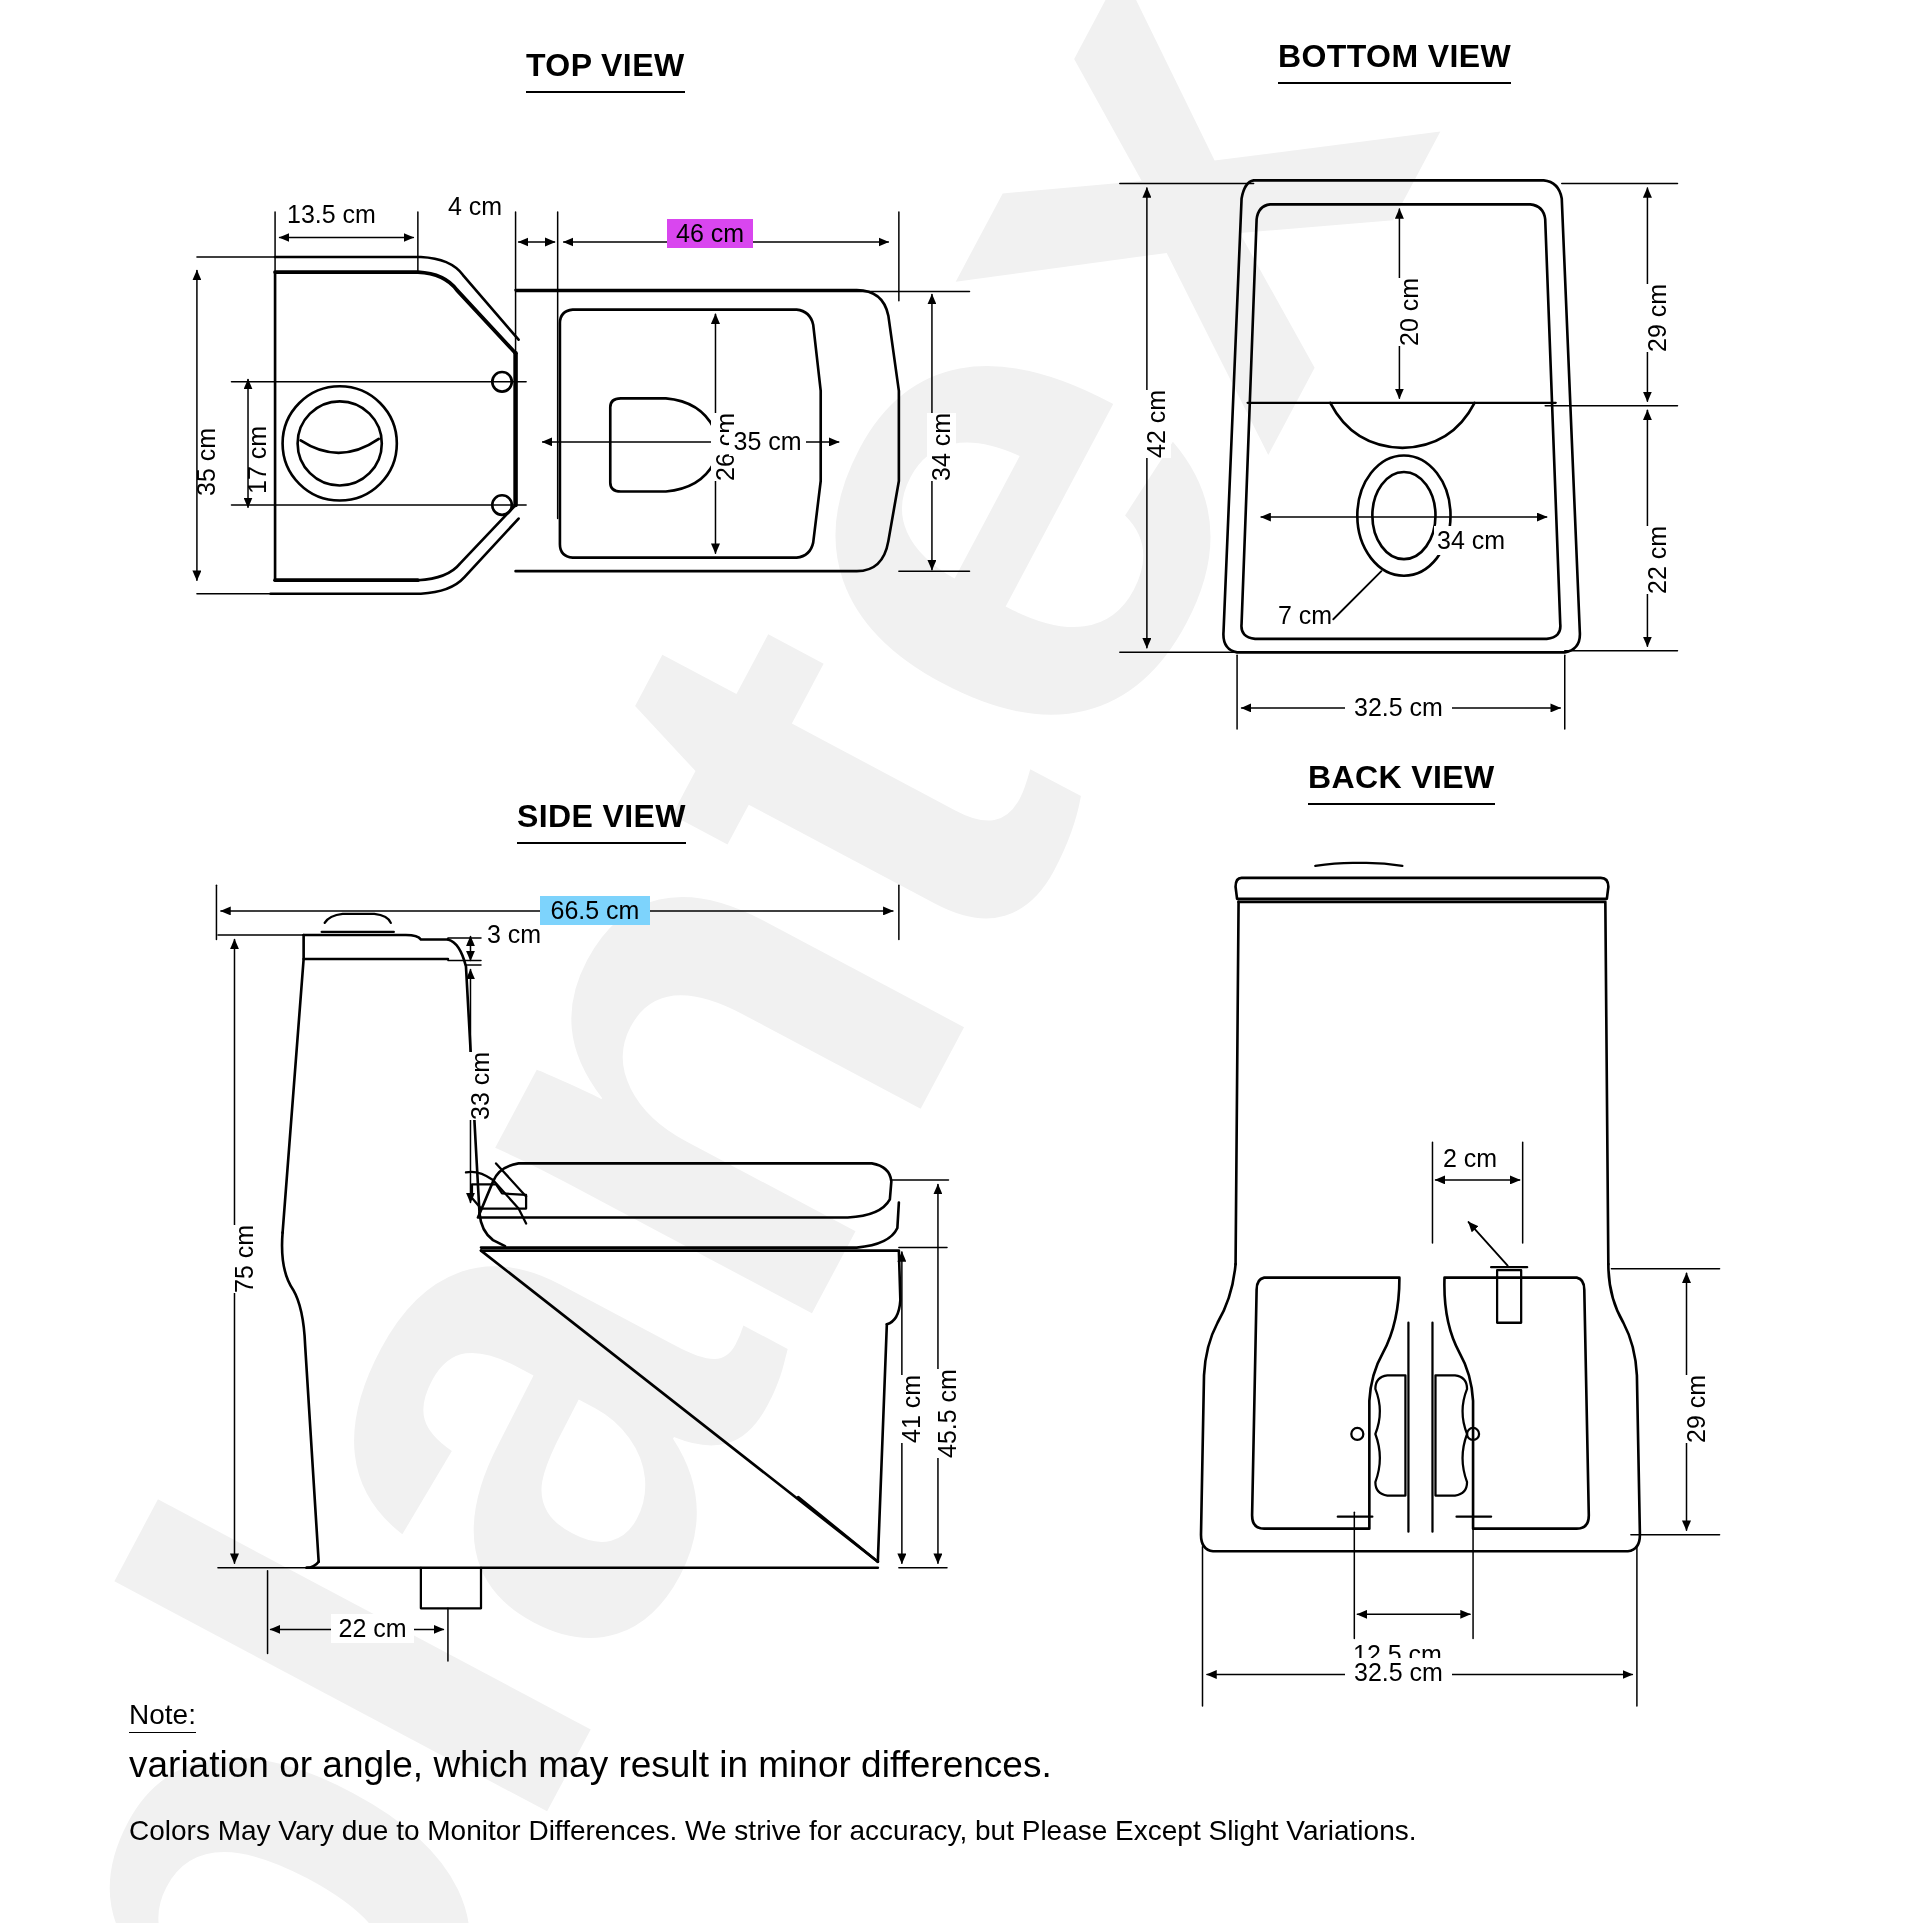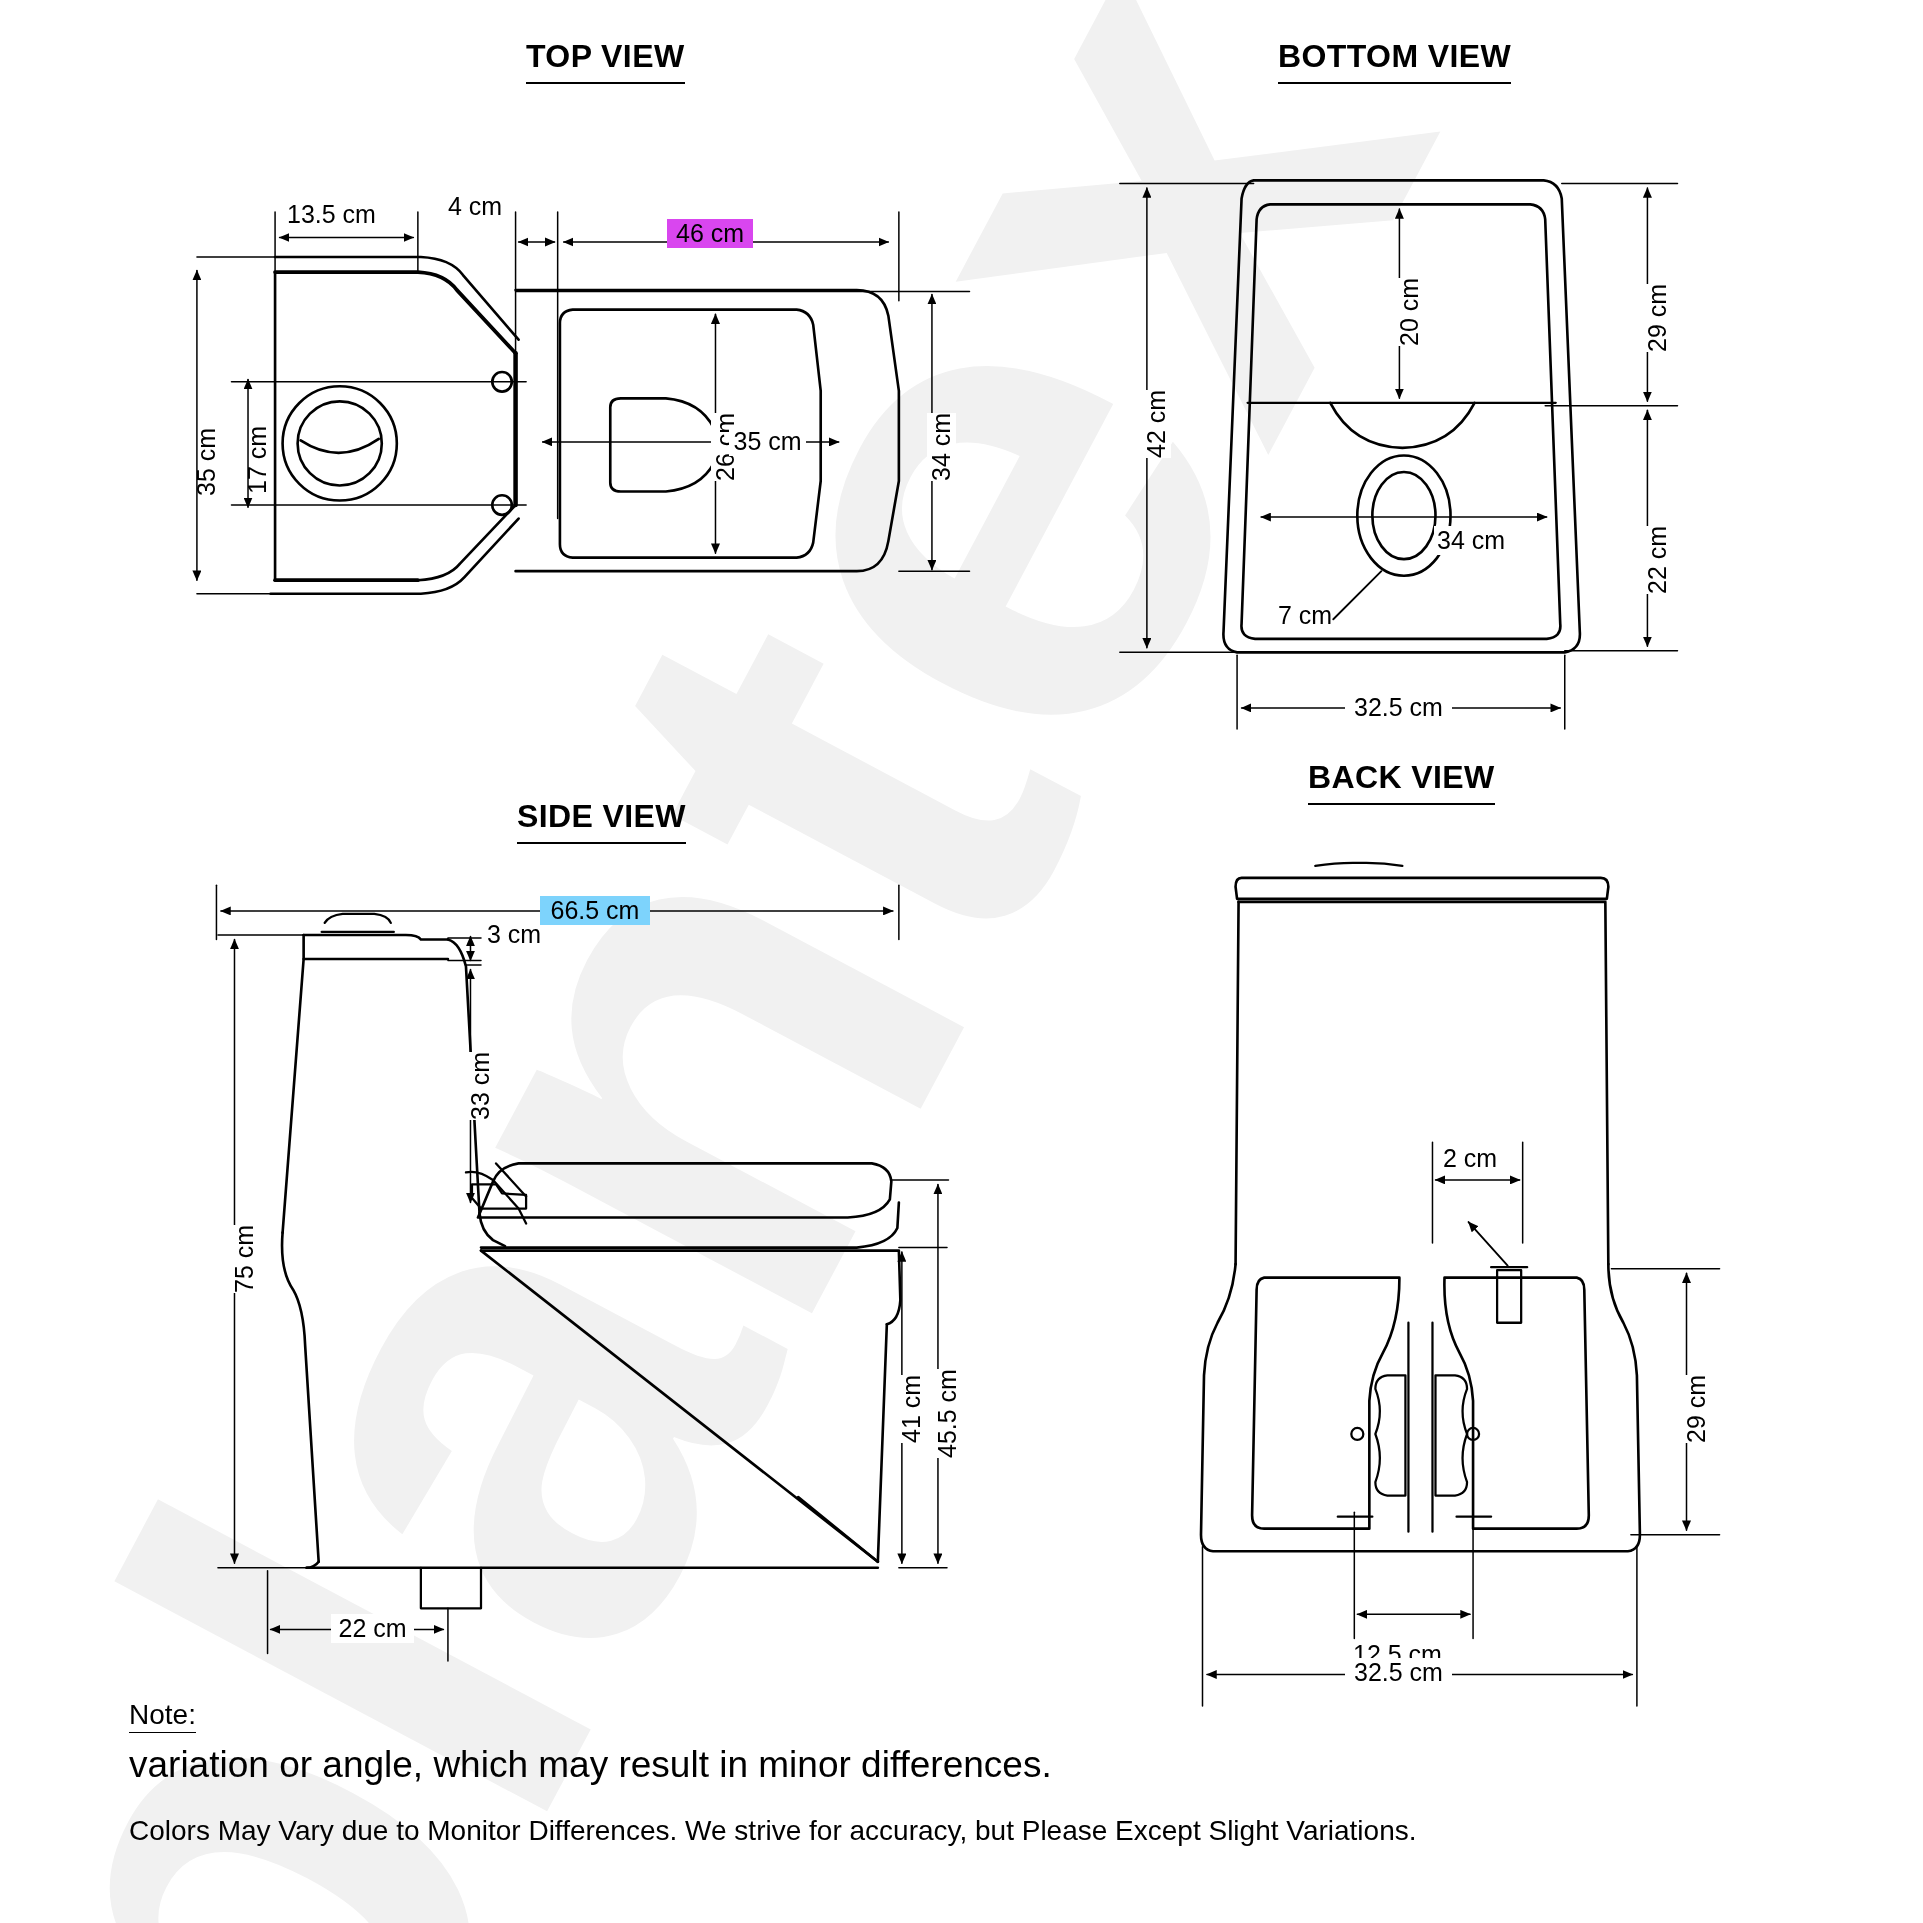--- a/index.html
+++ b/index.html
@@ -208,21 +208,21 @@
       <path d="M1938,2018 L1984,2018" stroke-width="3"></path>
       <path d="M1806,2148 L1956,2148" stroke-width="2" marker-start="url(#ahs)" marker-end="url(#ah)"></path>
 
       <path d="M1600,2058 L1600,2270" stroke-width="2"></path>
       <path d="M2178,2058 L2178,2270" stroke-width="2"></path>
       <path d="M1606,2228 L2172,2228" stroke-width="2" marker-start="url(#ahs)" marker-end="url(#ah)"></path>
 
     </g>
   </svg>
 
-  <div class="view-title" style="left:526px;top:38px;">
+  <div class="view-title" style="left:526px;top:47px;">
     <span class="u">TOP VIEW</span>
   </div>
   <div class="view-title" style="left:1278px;top:38px;">
     <span class="u">BOTTOM VIEW</span>
   </div>
   <div class="view-title" style="left:517px;top:798px;">
     <span class="u">SIDE VIEW</span>
   </div>
   <div class="view-title" style="left:1308px;top:759px;">
     <span class="u">BACK VIEW</span>

